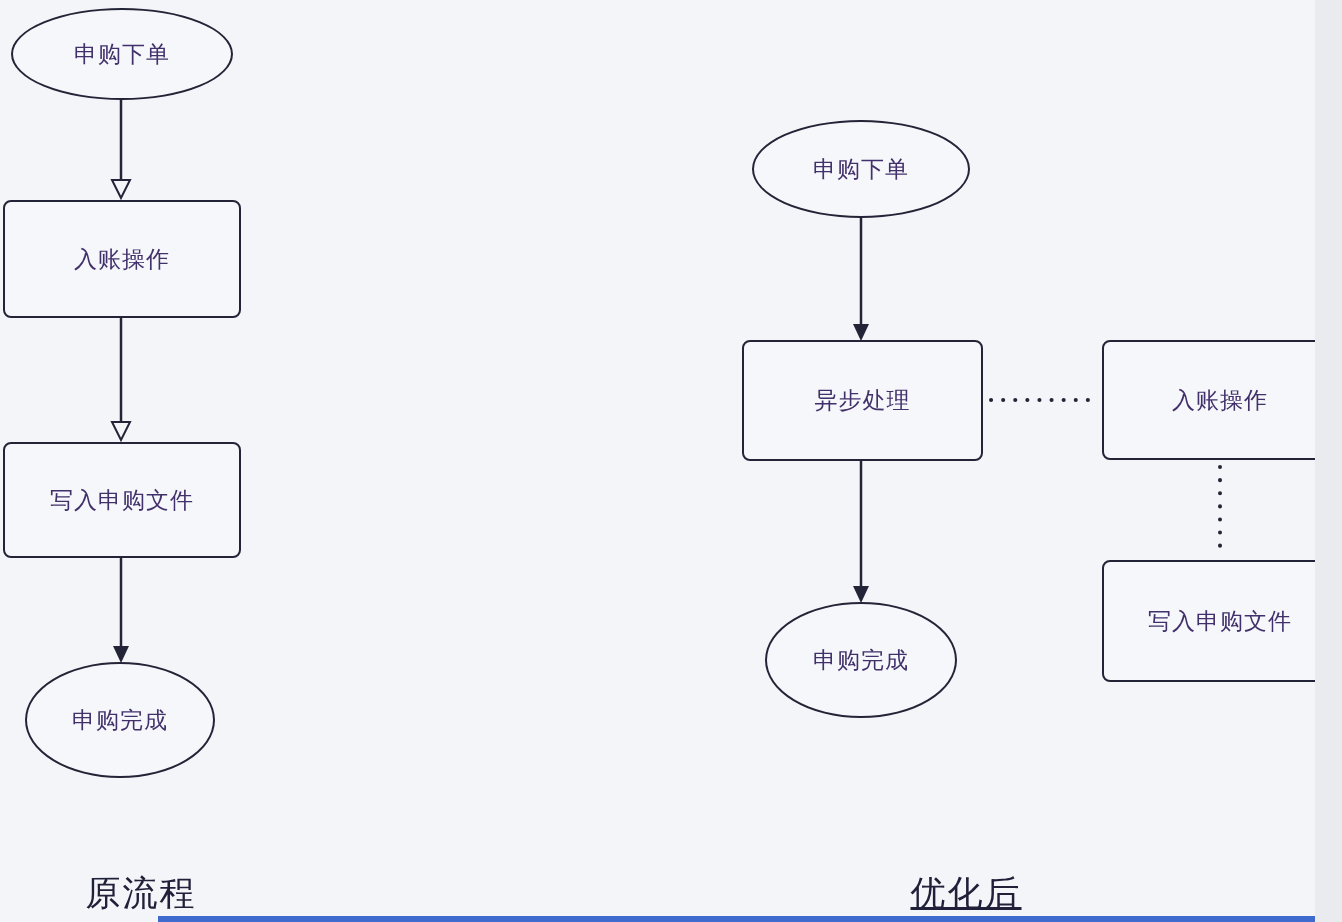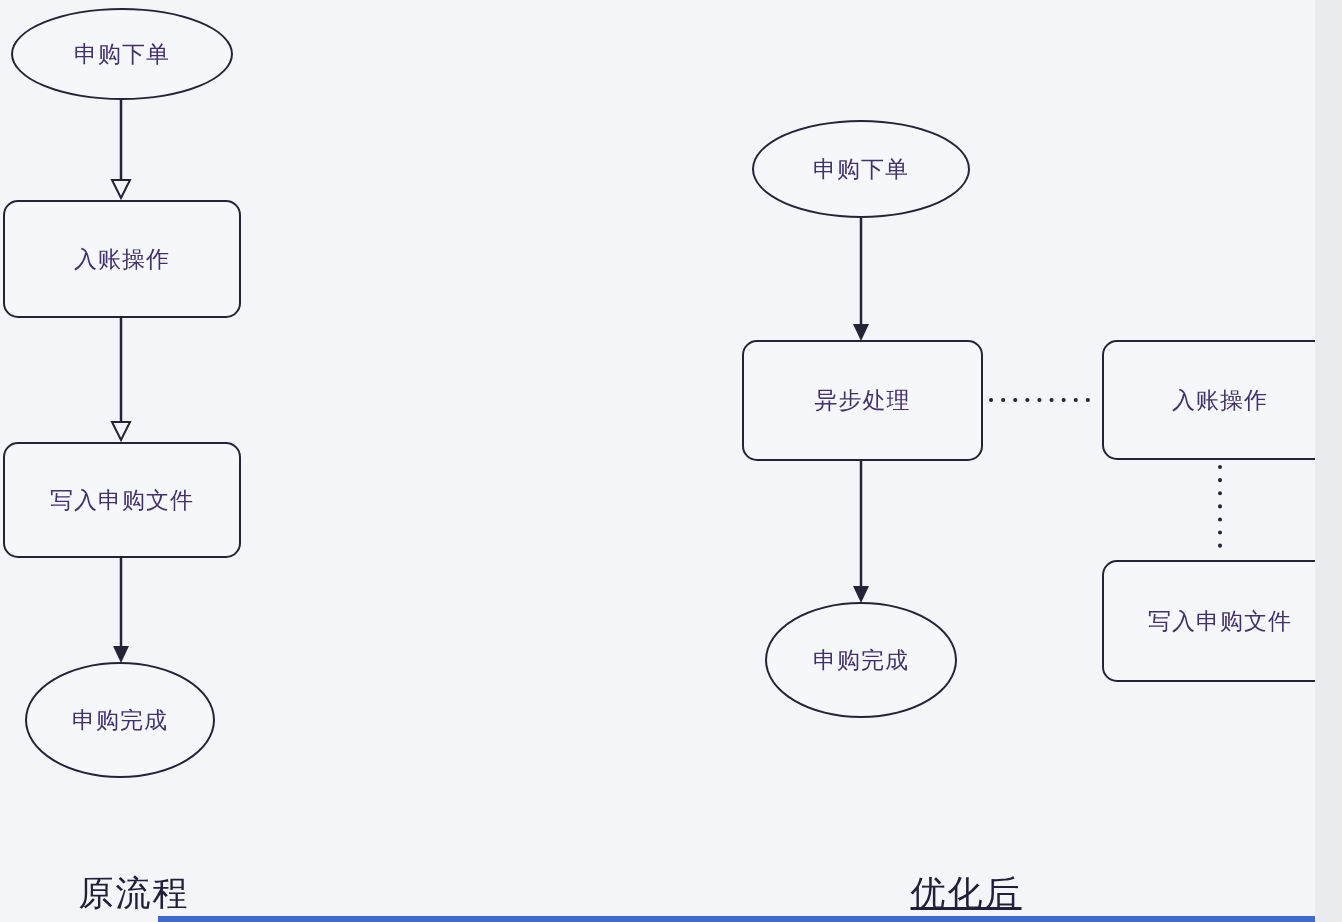--- a/index.html
+++ b/index.html
@@ -30,21 +30,21 @@
     justify-content: center;
     box-sizing: border-box;
     border: 2.5px solid #242438;
     background: #f5f7fa;
     color: #42306b;
     font-size: 23px;
     letter-spacing: 1px;
     text-align: center;
   }
   .ellipse { border-radius: 50%; }
-  .rect    { border-radius: 15px; }
+  .rect    { border-radius: 8px; }
   .caption {
     position: absolute;
     color: #20203a;
     font-size: 35px;
     letter-spacing: 2px;
     text-align: center;
     width: 250px;
   }
   .bottom-bar {
     position: absolute;
@@ -91,21 +91,21 @@
   </div>
   <div class="node rect" style="left:3px; top:200px; width:238px; height:118px;">
     <span>入账操作</span>
   </div>
   <div class="node rect" style="left:3px; top:442px; width:238px; height:116px;">
     <span>写入申购文件</span>
   </div>
   <div class="node ellipse" style="left:25px; top:662px; width:190px; height:116px;">
     <span>申购完成</span>
   </div>
-  <div class="caption" style="left:9px; top:870px;">原流程</div>
+  <div class="caption" style="left:16px; top:870px;">原流程</div>
 
   <div class="node ellipse" style="left:752px; top:120px; width:218px; height:98px;">
     <span>申购下单</span>
   </div>
   <div class="node rect" style="left:742px; top:340px; width:241px; height:121px;text-align:center;">
     <span>异步处理</span>
   </div>
   <div class="node rect" style="left:1102px; top:340px; width:236px; height:120px;">
     <span>入账操作</span>
   </div>

